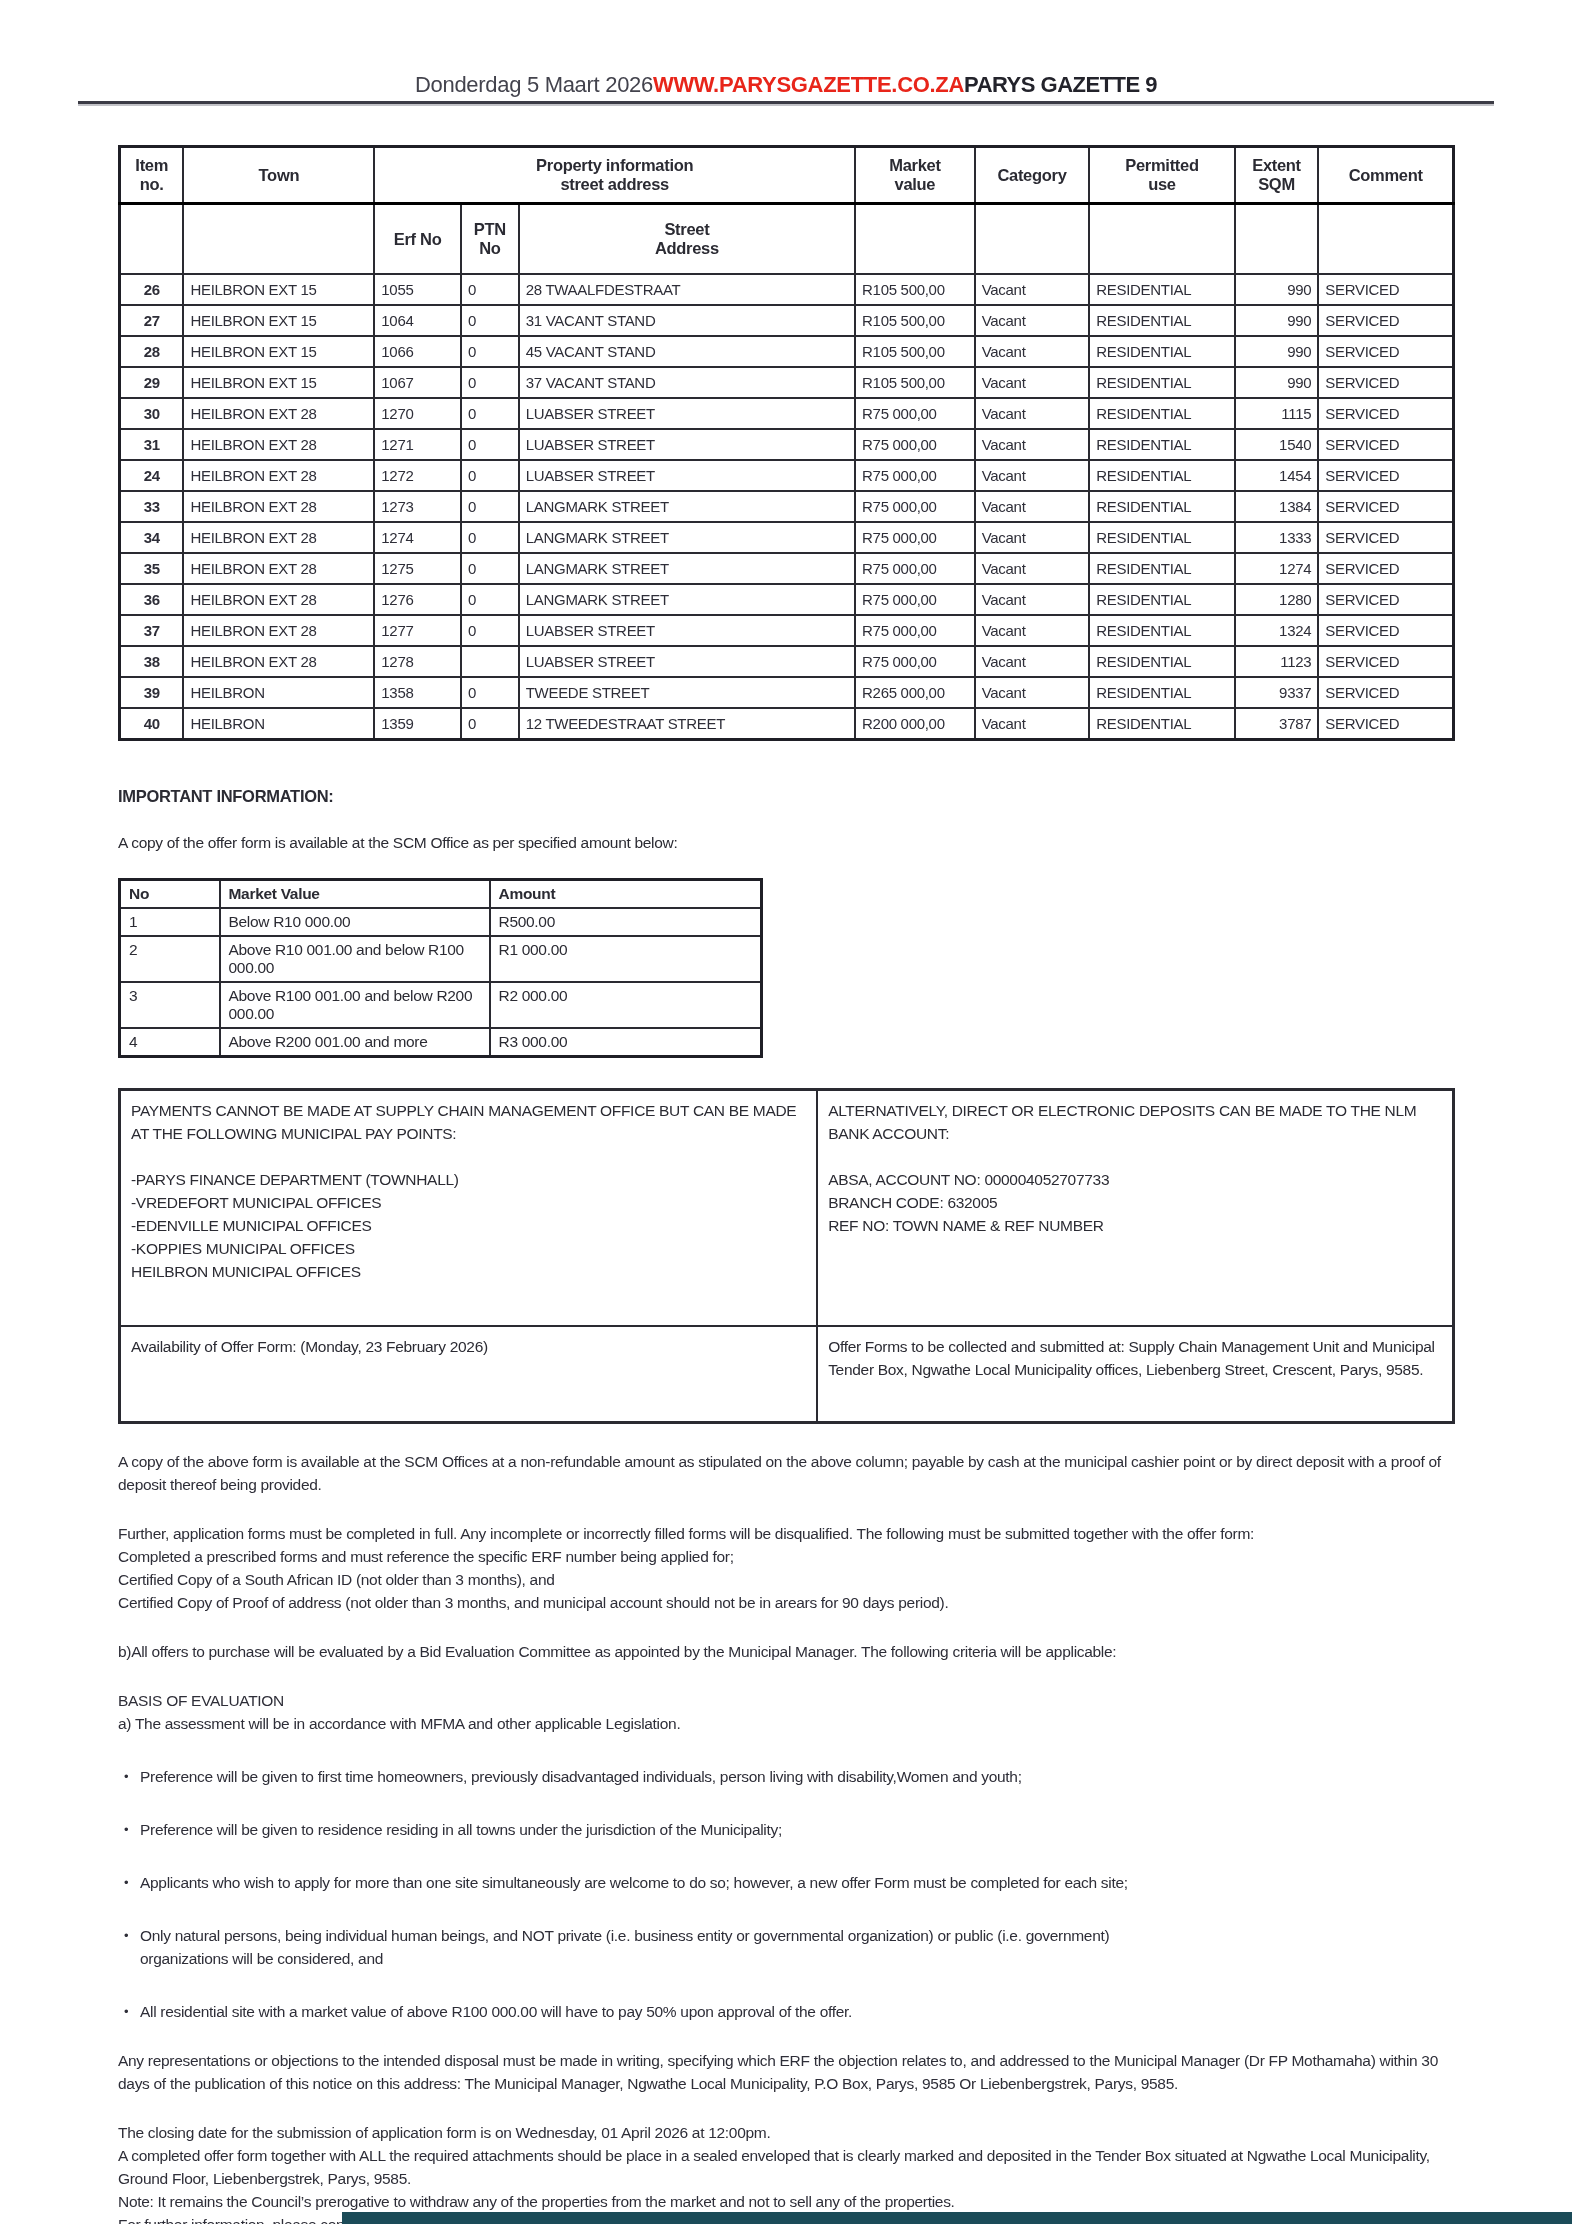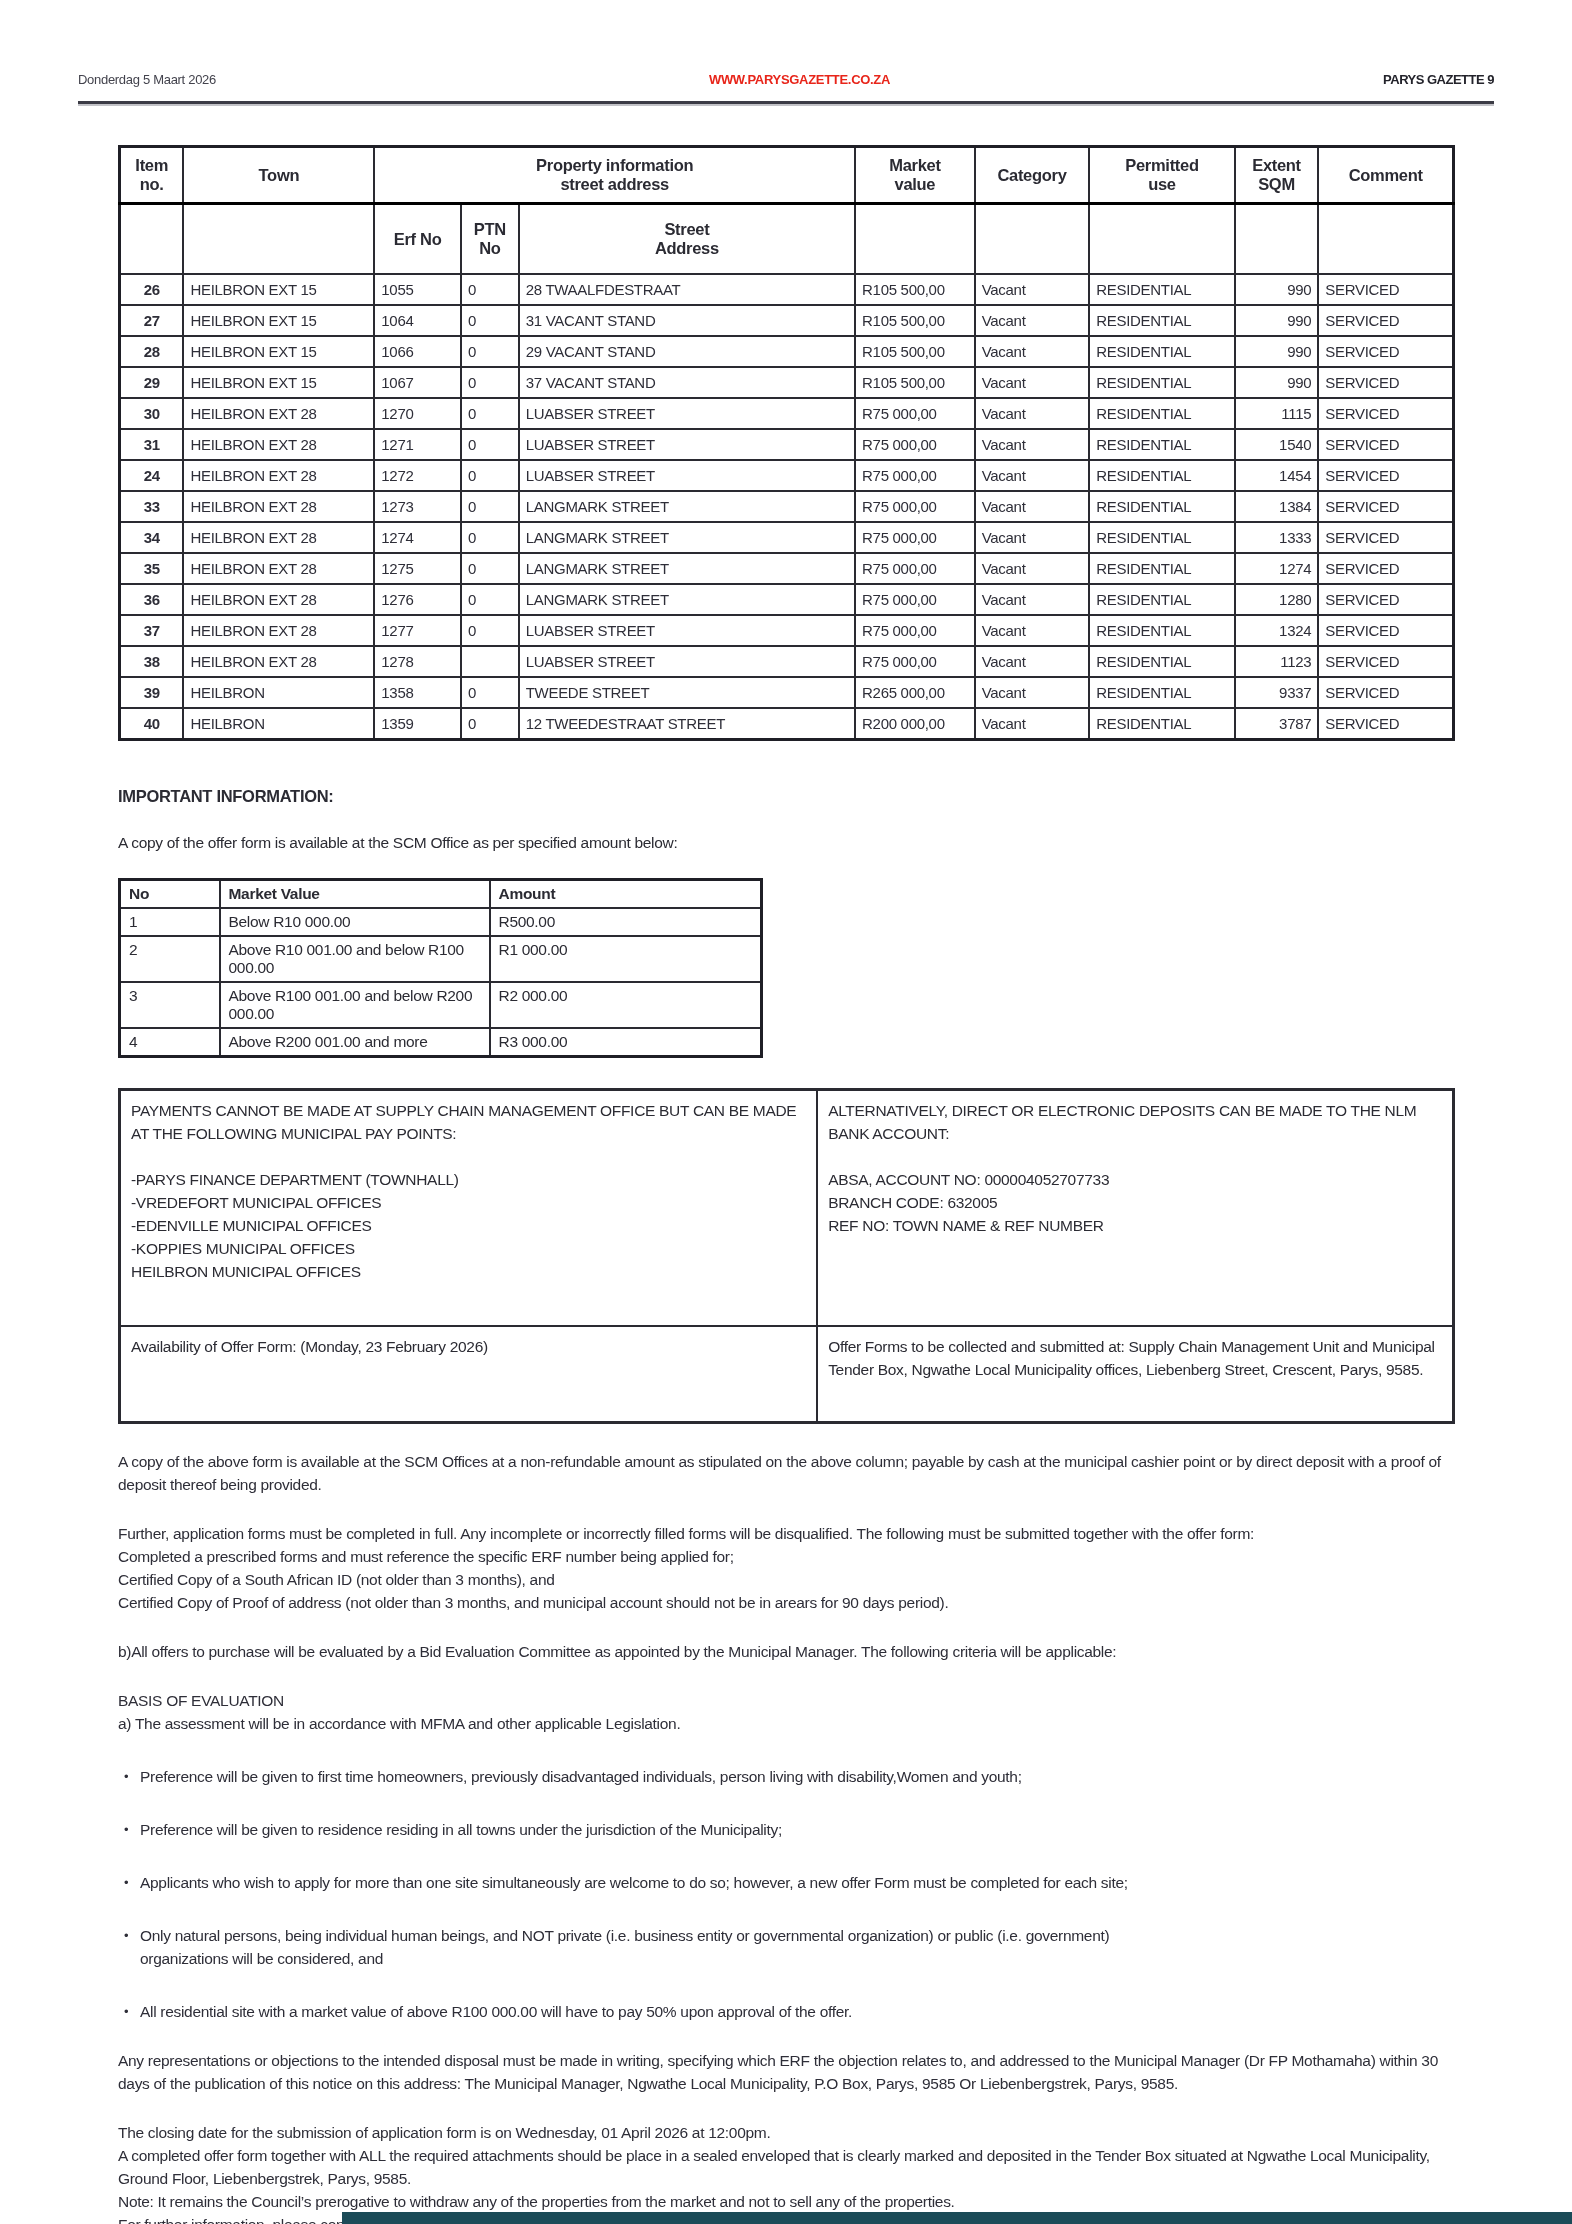--- a/index.html
+++ b/index.html
@@ -9,22 +9,22 @@
     background:#ffffff;
     font-family:"Liberation Sans", sans-serif;
     color:#2b2b33;
     overflow:hidden;
   }
   .cond{letter-spacing:-0.2px;}
 
   
   .news-header{
     position:absolute;top:72px;left:78px;right:78px;
-    display:flex;align-items:baseline;justify-content:space-between;
-    font-size:13px;
+    display:flex;align-items:baseline;justify-content:center;
+    font-size:22px;
   }
   .news-header .date{color:#43434d;letter-spacing:-0.3px;}
   .news-header .site{color:#e8251a;font-weight:bold;letter-spacing:-0.3px;}
   .news-header .masthead{color:#23232b;font-weight:bold;letter-spacing:-0.5px;}
   .header-rule{
     position:absolute;top:101px;left:78px;right:78px;height:0;
     border-bottom:3px solid #3b3b45;
     box-shadow:0 2px 0 rgba(120,120,130,.45);
   }
 
@@ -161,21 +161,21 @@
             <td>Vacant</td>
             <td>RESIDENTIAL</td>
             <td>990</td>
             <td>SERVICED</td>
           </tr>
           <tr>
             <td>28</td>
             <td>HEILBRON EXT 15</td>
             <td>1066</td>
             <td>0</td>
-            <td>29 VACANT STAND</td>
+            <td>45 VACANT STAND</td>
             <td>R105 500,00</td>
             <td>Vacant</td>
             <td>RESIDENTIAL</td>
             <td>990</td>
             <td>SERVICED</td>
           </tr>
           <tr>
             <td>29</td>
             <td>HEILBRON EXT 15</td>
             <td>1067</td>

